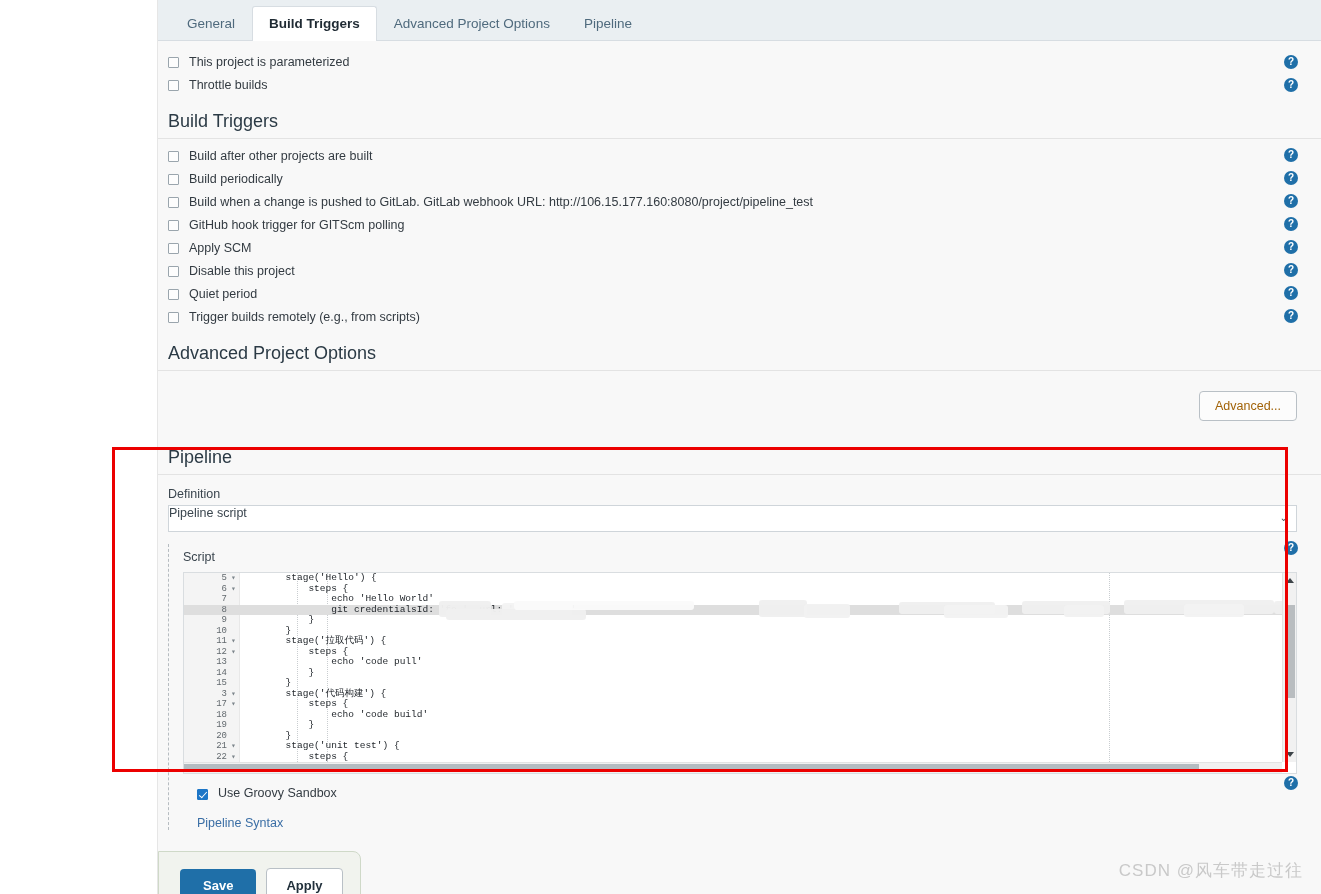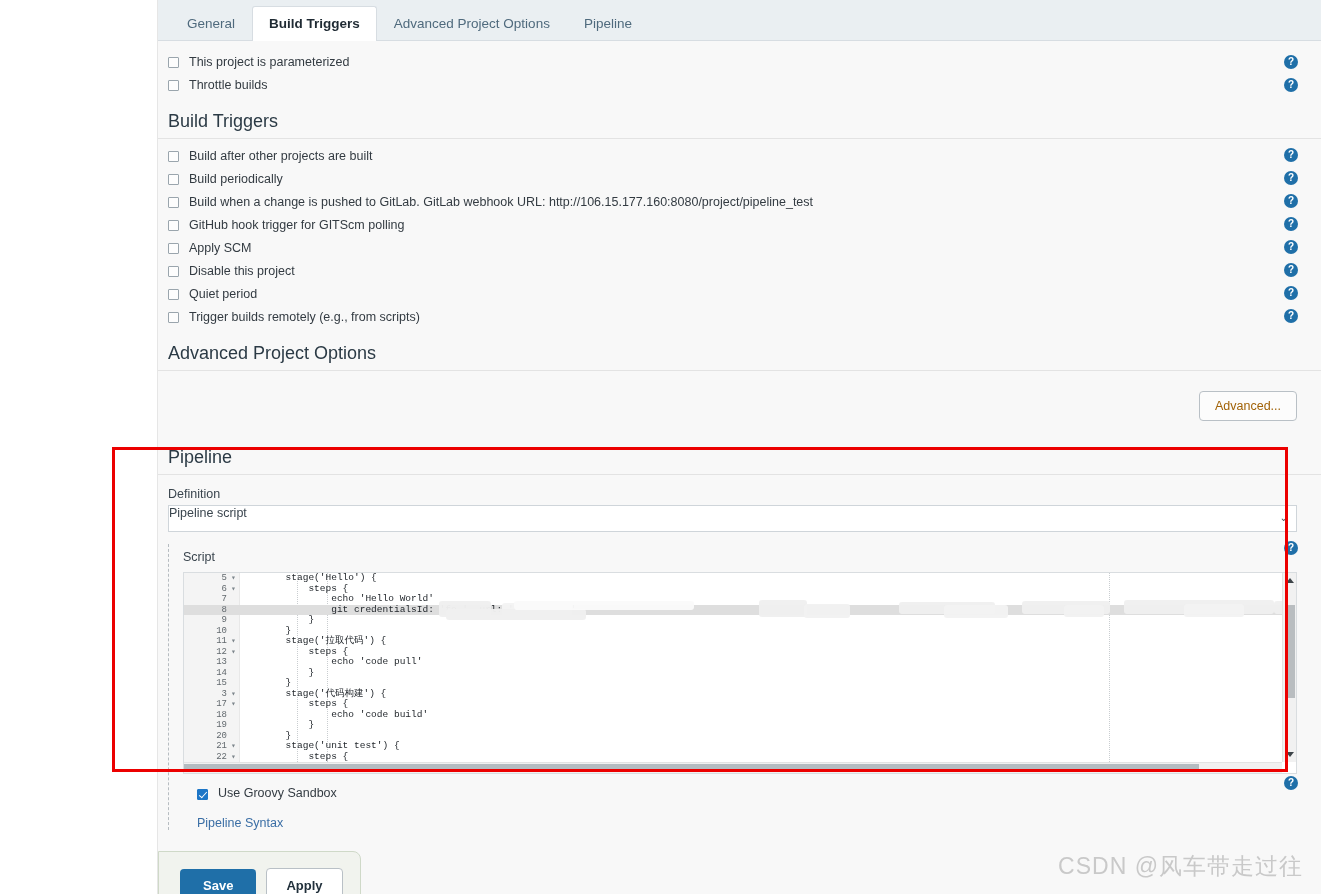--- a/index.html
+++ b/index.html
@@ -341,21 +341,21 @@
     width: 1176px; height: 325px;
     border: 3px solid #ec0000;
     pointer-events: none;
     z-index: 50;
   }
 
   
   .watermark {
     position: absolute;
     right: 18px; bottom: 12px;
-    font-size: 23px;
+    font-size: 17px;
     color: #c9c9c9;
     letter-spacing: 1px;
     user-select: none;
     margin-left: 24px;
   }
 </style>
 </head>
 <body>
 
 <div id="root">

